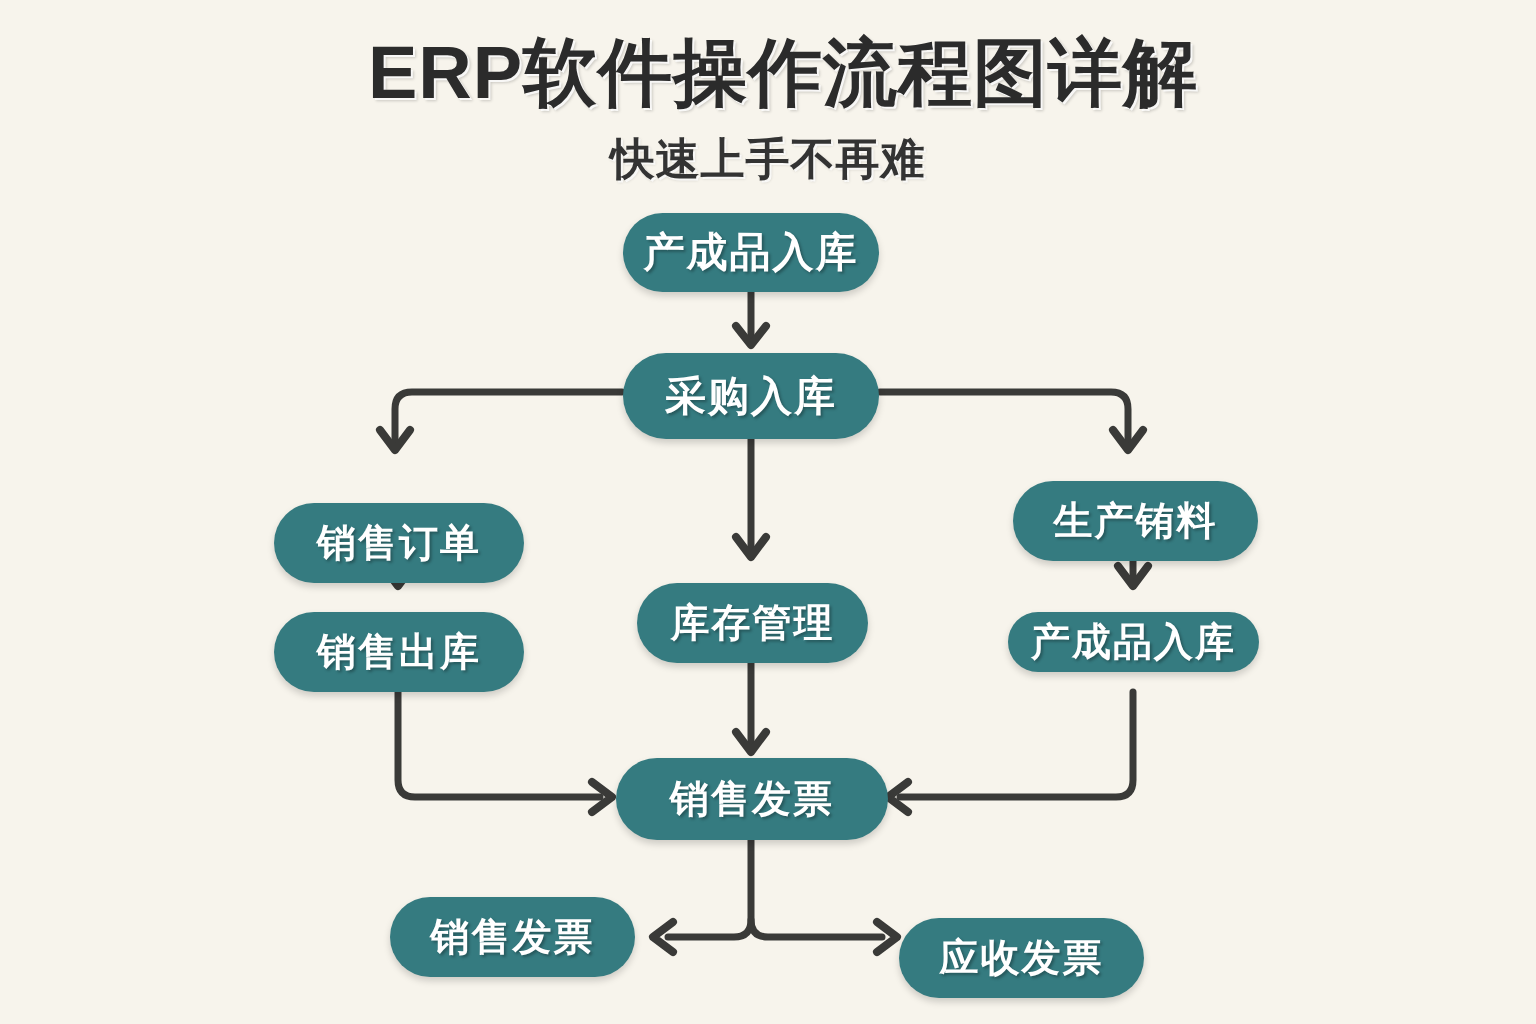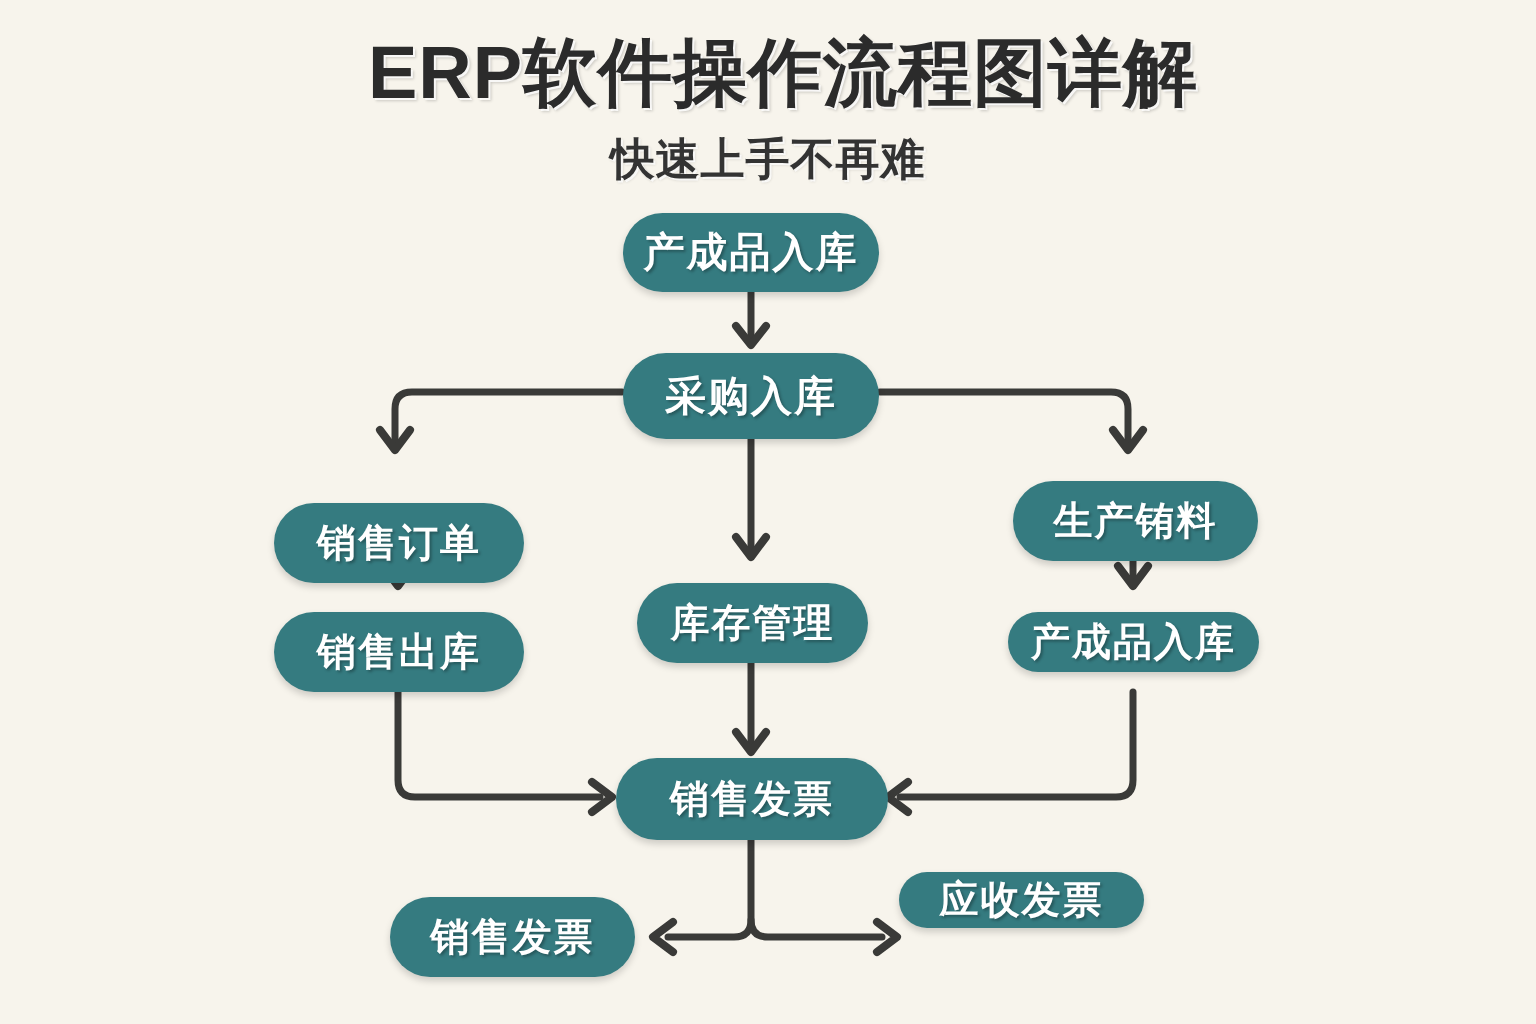--- a/index.html
+++ b/index.html
@@ -164,17 +164,17 @@
   </div>
 
   <div class="node n-md" style="left:616px; top:758px; width:272px; height:82px;">
     <span>销售发票</span>
   </div>
 
   <div class="node n-md" style="left:390px; top:897px; width:245px; height:80px;">
     <span>销售发票</span>
   </div>
 
-  <div class="node n-md" style="left:899px; top:872px; width:245px; height:56px;">
+  <div class="node n-md" style="left:899px; top:918px; width:245px; height:80px;">
     <span>应收发票</span>
   </div>
 
 </div>
 
 </body></html>

